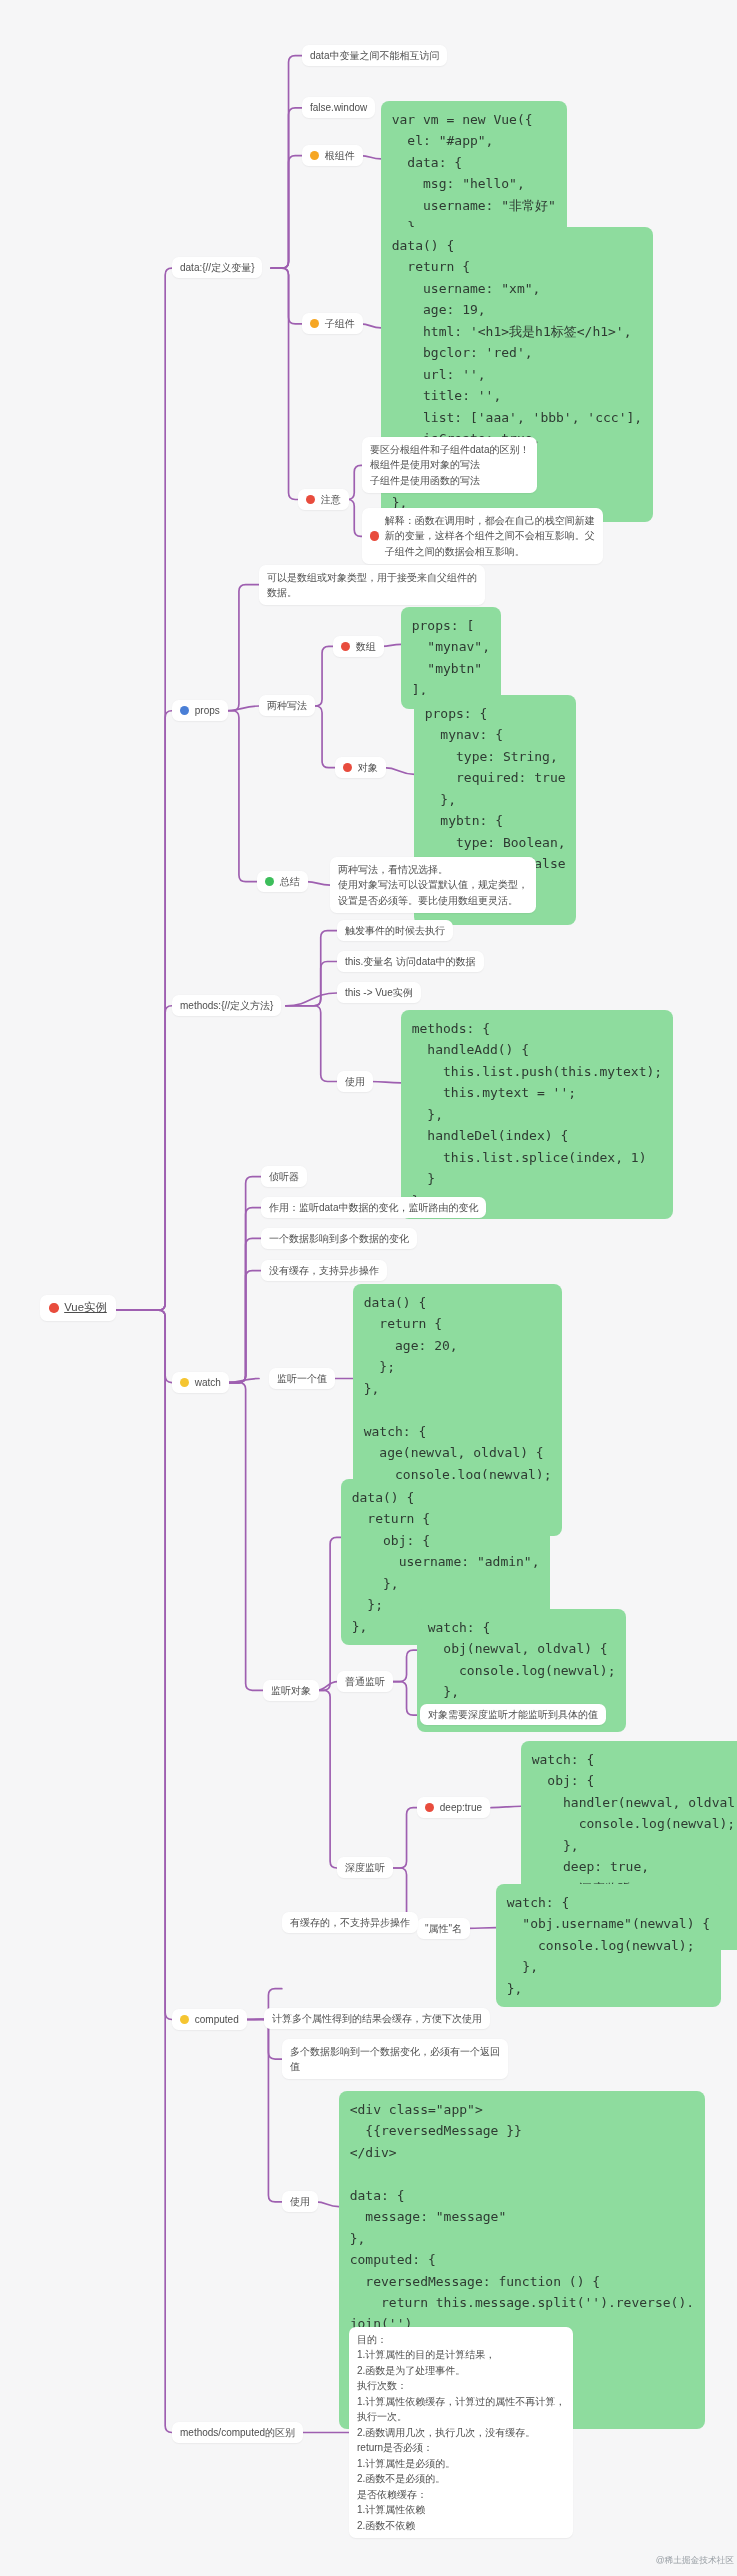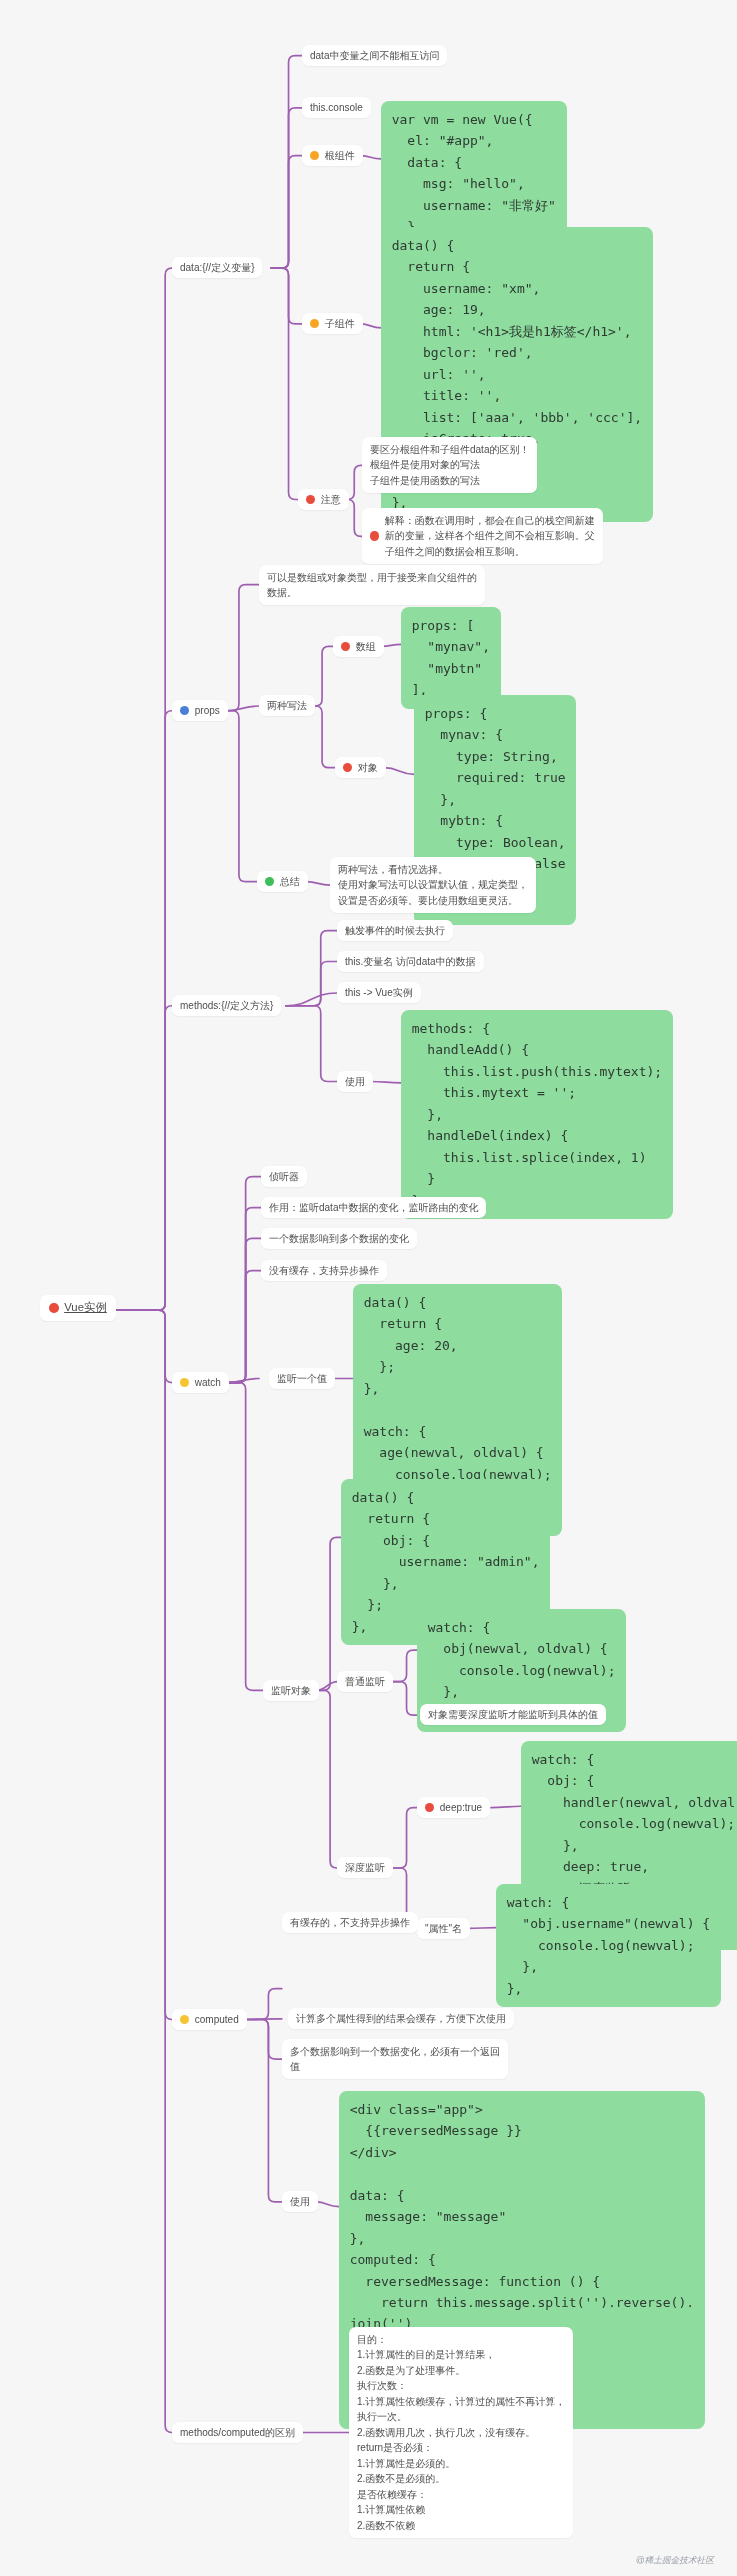--- a/index.html
+++ b/index.html
@@ -13,21 +13,21 @@
   .multi .txt{line-height:1.55;}
   .root{font-size:11.4px;padding:6px 9.4px;text-decoration:underline;}
   .code{position:absolute;z-index:1;background:#8edc9e;border-radius:8px;padding:8px 10.7px;color:#2e3b32;}
   .code pre{margin:0;font-family:"DejaVu Sans Mono","Liberation Mono",monospace;font-size:13px;line-height:1.65;}
   .dot{width:9.4px;height:9.4px;border-radius:50%;flex:0 0 9.4px;}
   .dot.orange{background:#f6a623}
   .dot.red{background:#e84c3d}
   .dot.blue{background:#4a7fd6}
   .dot.green{background:#3dbe5b}
   .dot.yellow{background:#f5c531}
-  #watermark{position:absolute;right:24px;bottom:9.4px;z-index:1;color:#9aa0a6;font-size:8.7px;font-style:italic;}
+  #watermark{position:absolute;right:4px;bottom:9.4px;z-index:1;color:#9aa0a6;font-size:8.7px;}
 </style>
 </head>
 <body>
 
 <div id="canvas">
   <svg id="edges" width="738" height="2576" viewBox="0 0 1100 3842">
       <path d="M166,1954 L236,1954 Q246,1954 246,1944 L246,410 Q246,400 256,400 L256,400"></path>
       <path d="M166,1954 L236,1954 Q246,1954 246,1944 L246,1070 Q246,1060 256,1060 L256,1060"></path>
       <path d="M166,1954 L236,1954 Q246,1954 246,1944 L246,1510 Q246,1500 256,1500 L256,1500"></path>
       <path d="M166,1954 L236,1954 Q246,1954 246,1964 L246,2052 Q246,2062 256,2062 L256,2062"></path>
@@ -84,21 +84,21 @@
     <span class="txt">Vue实例</span>
   </div>
 
   <div class="node" style="left:172px;top:257px">
     <span class="txt">data:{//定义变量}</span>
   </div>
   <div class="node" style="left:302px;top:45px">
     <span class="txt">data中变量之间不能相互访问</span>
   </div>
   <div class="node" style="left:302px;top:97px">
-    <span class="txt">this.console</span>
+    <span class="txt">false.window</span>
   </div>
   <div class="node" style="left:302px;top:145px">
     <span class="dot orange"></span>
     <span class="txt">根组件</span>
   </div>
   <div class="code" style="left:381px;top:101px">
     <pre>var vm = new Vue({
   el: "#app",
   data: {
     msg: "hello",
@@ -301,21 +301,21 @@
 },</pre>
   </div>
 
   <div class="node" style="left:172px;top:2009px">
     <span class="dot yellow"></span>
     <span class="txt">computed</span>
   </div>
   <div class="node" style="left:282px;top:1912px">
     <span class="txt">有缓存的，不支持异步操作</span>
   </div>
-  <div class="node" style="left:288px;top:2008px">
+  <div class="node" style="left:264px;top:2008px">
     <span class="txt">计算多个属性得到的结果会缓存，方便下次使用</span>
   </div>
   <div class="node multi" style="left:282px;top:2039px">
     <span class="txt">多个数据影响到一个数据变化，必须有一个返回
 值</span>
   </div>
   <div class="node" style="left:282px;top:2191px">
     <span class="txt">使用</span>
   </div>
   <div class="code" style="left:339px;top:2091px">

